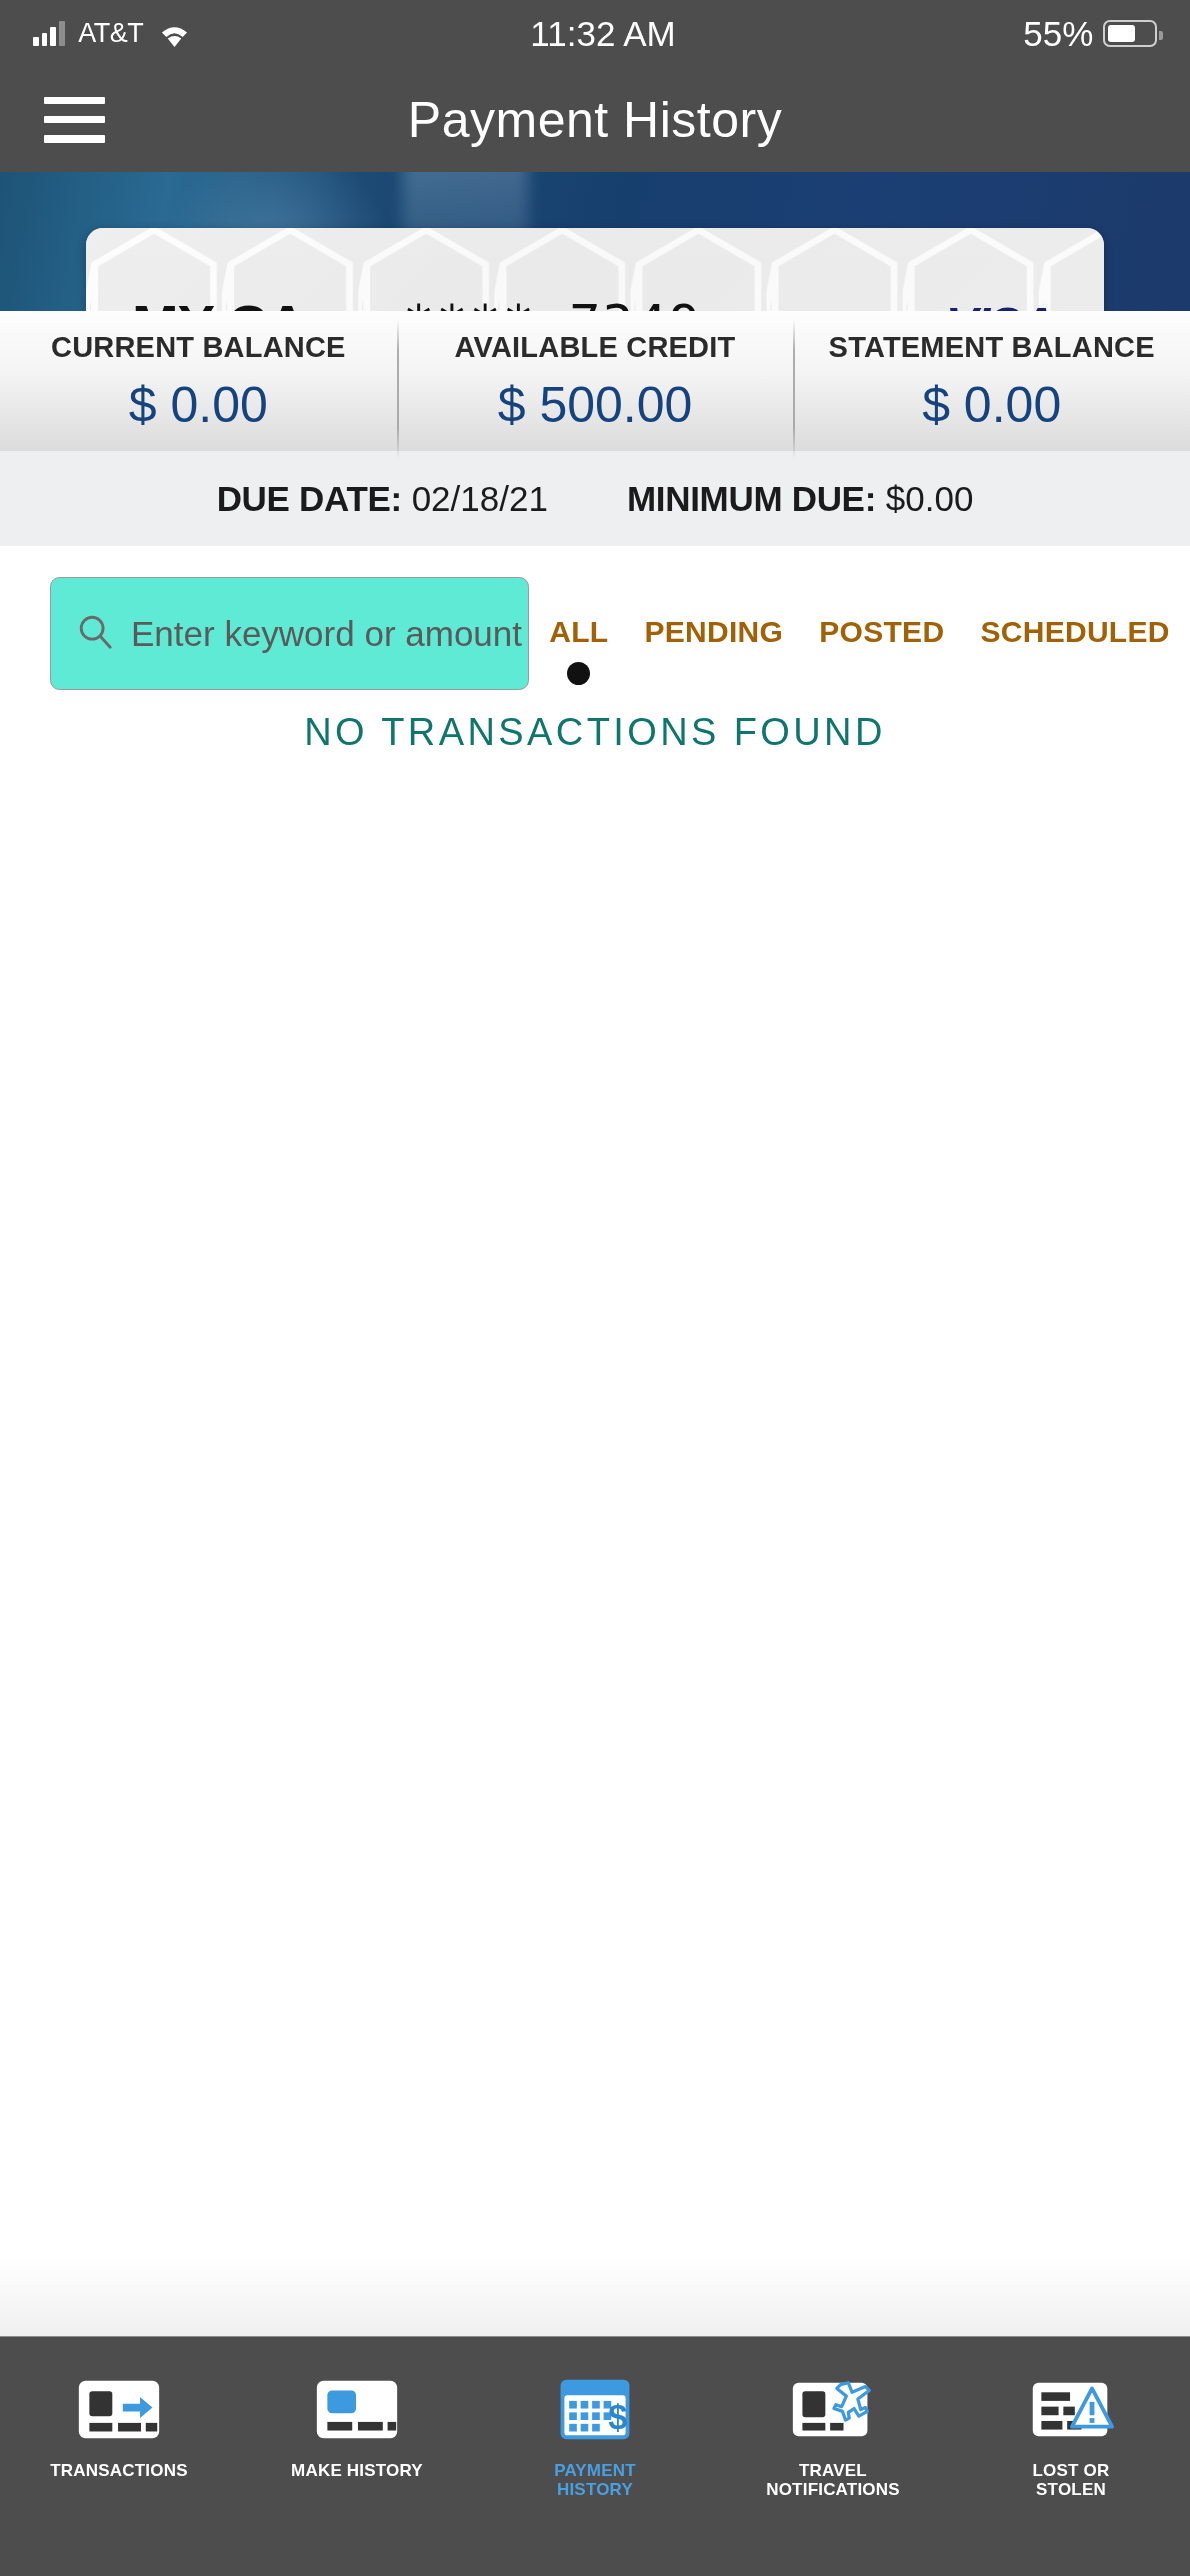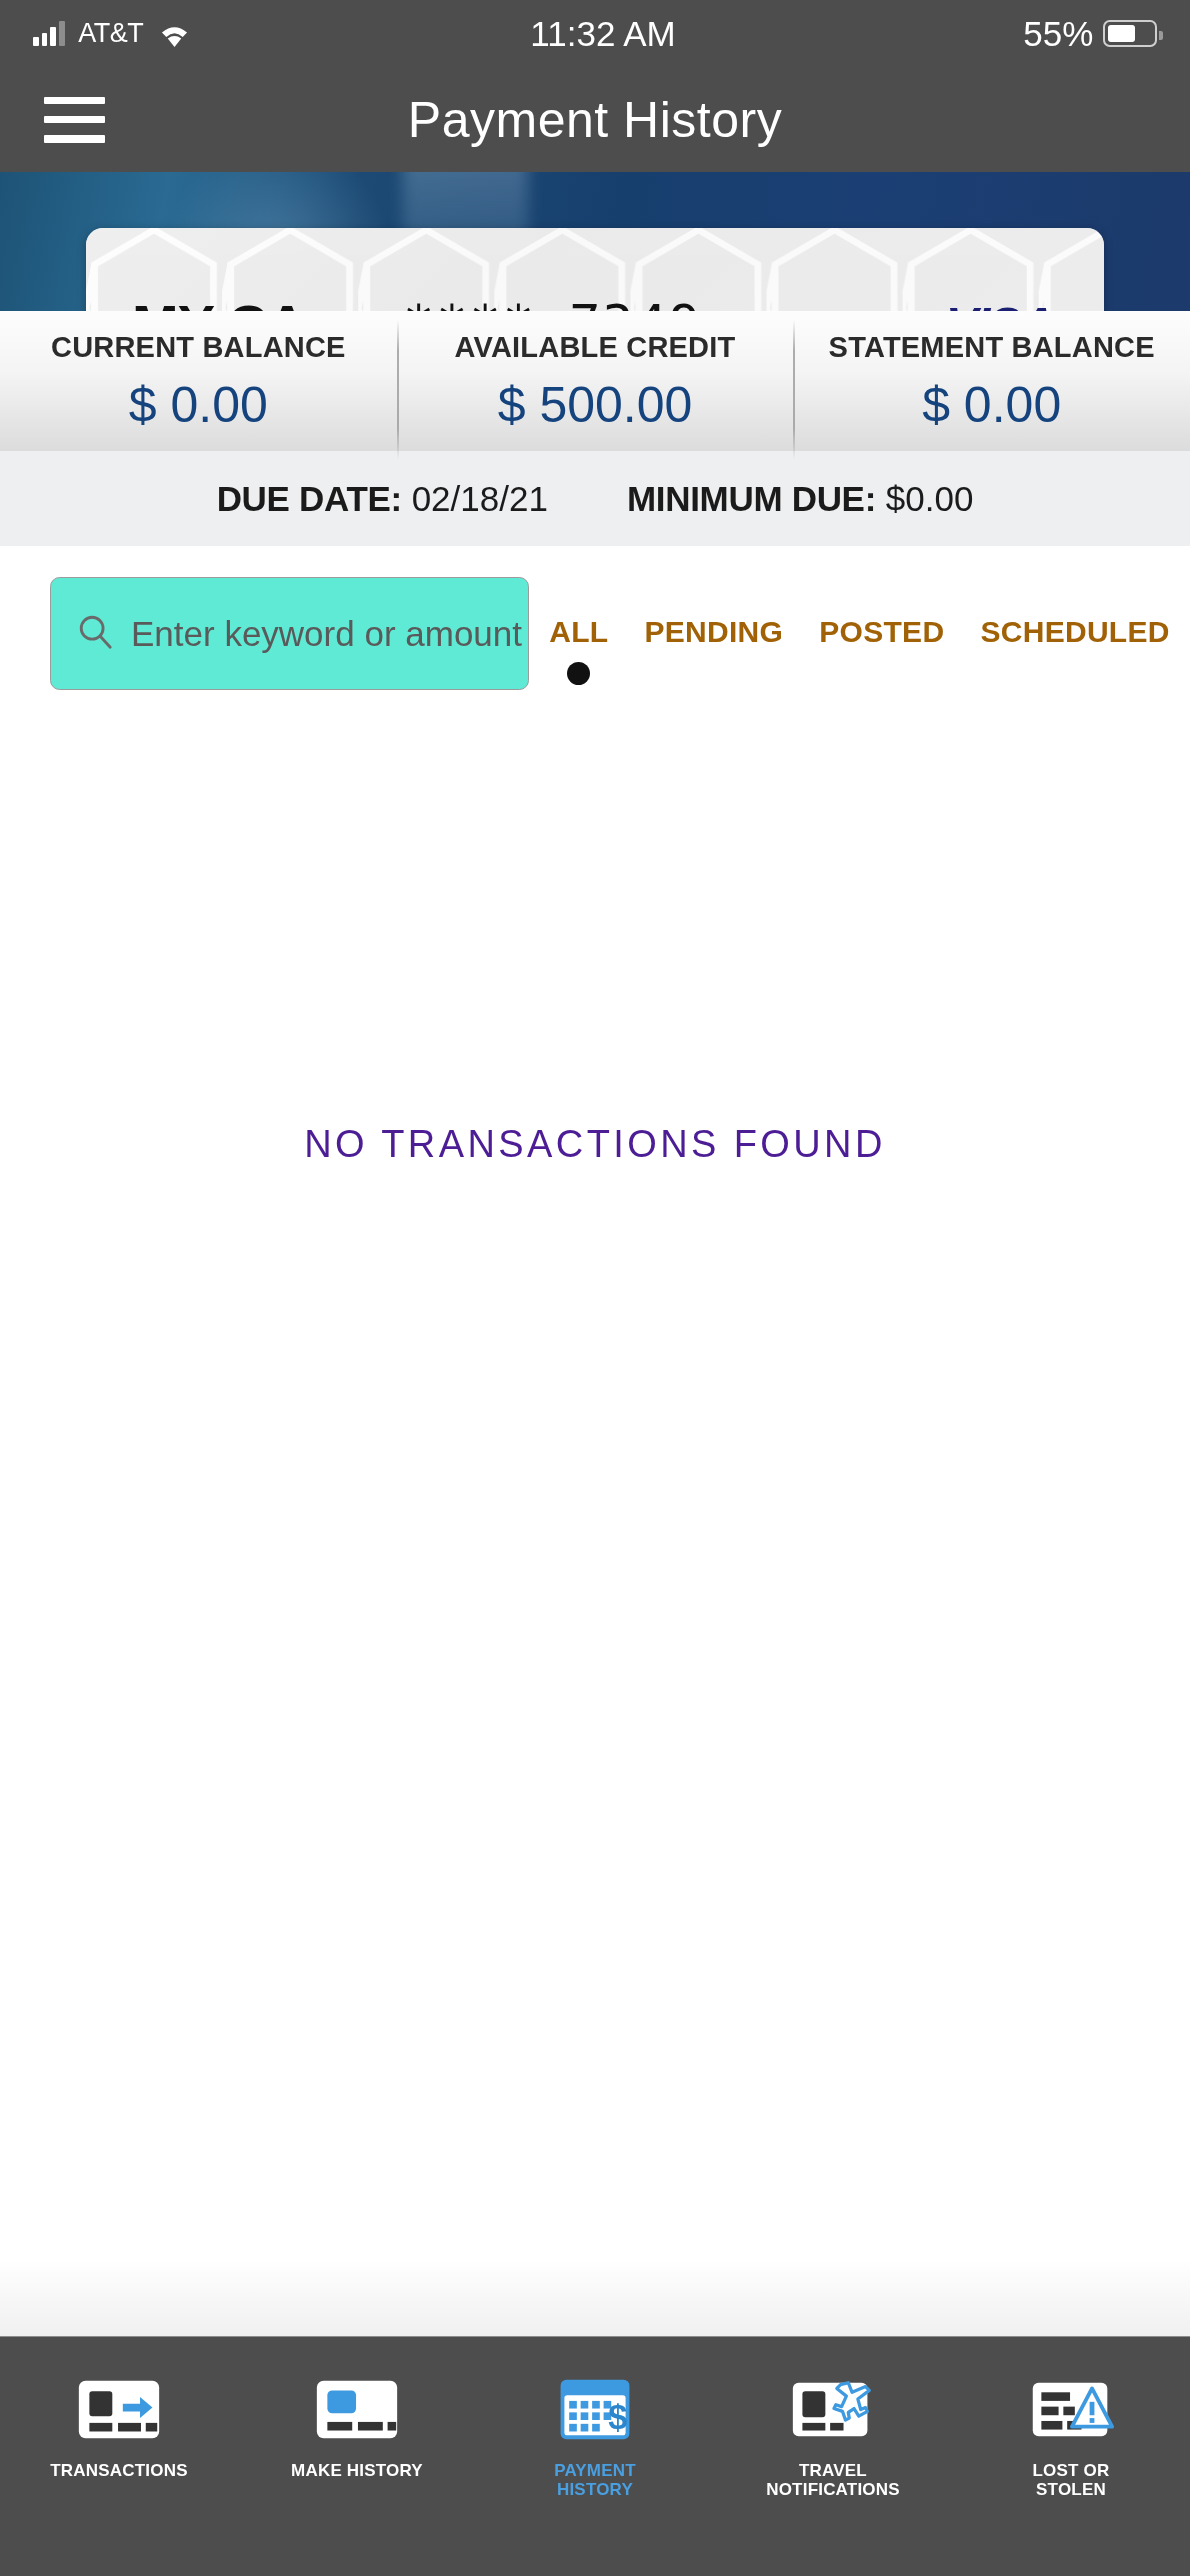--- a/index.html
+++ b/index.html
@@ -160,21 +160,21 @@
   }
   .tab-dot{ width:23px; height:23px; border-radius:50%; background:transparent; }
   .tab.active .tab-dot{ background:#111111; }
 
   
   .content{
     flex:1 1 auto; background:#ffffff; position:relative;
     display:flex; align-items:flex-start; justify-content:center;
   }
   .empty{
-    margin-top:412px; font-size:38px; color:#4c1d95;
+    font-size:38px; color:#0f766e;
     letter-spacing:3.4px; white-space:nowrap;
   }
   .navfade{
     position:absolute; left:0; right:0; bottom:0; height:77px;
     background:linear-gradient(180deg,rgba(255,255,255,0) 0%,#f0f0f0 100%);
   }
 
   
   .bottomnav{
     flex:0 0 auto; height:240px; background:#4d4d4d;

